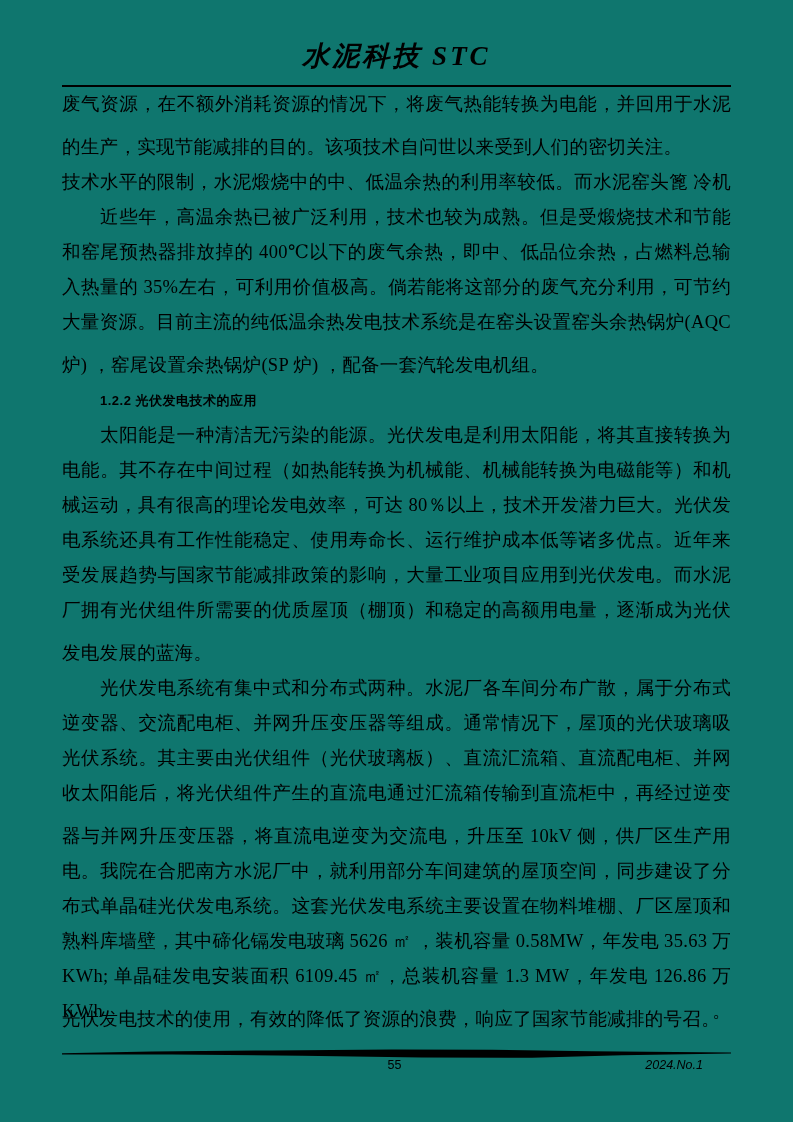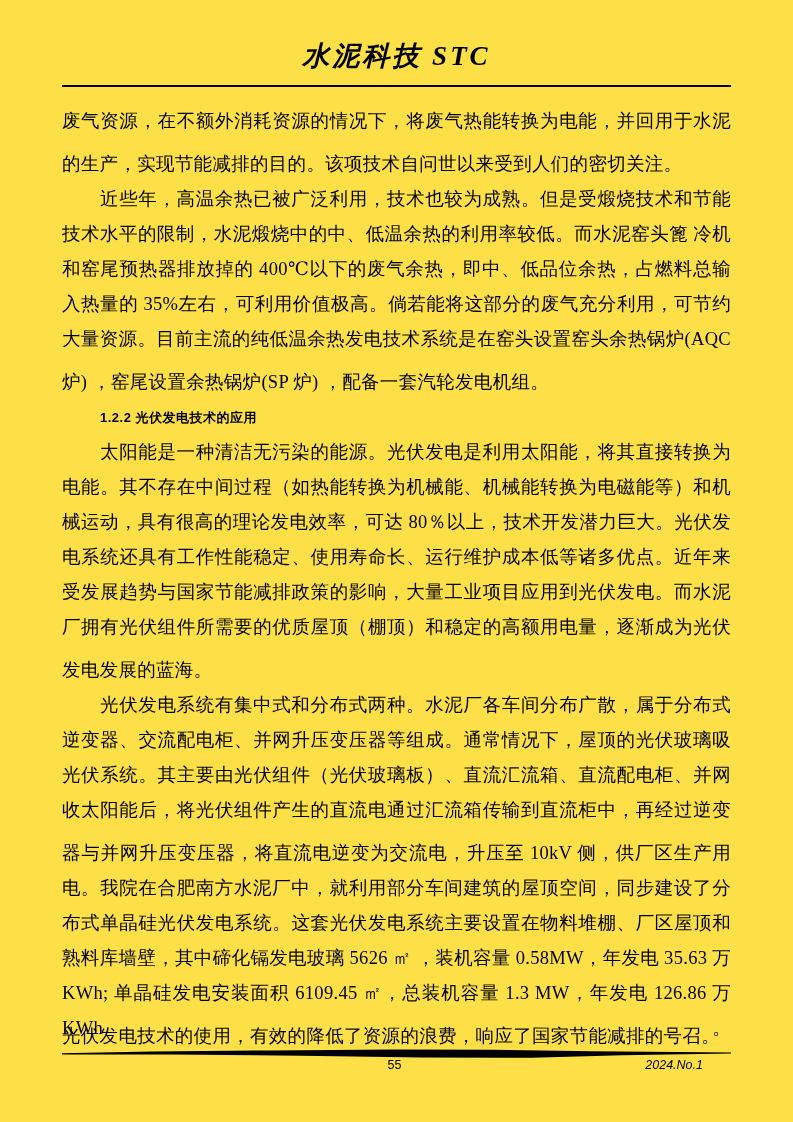--- a/index.html
+++ b/index.html
@@ -1,21 +1,21 @@
 <!DOCTYPE html>
 <html><head>
 <meta charset="utf-8">
 <style>
   * { margin: 0; padding: 0; box-sizing: border-box; }
   html, body { background: #e8e8e8; }
   .page {
     position: relative;
     width: 793px;
     height: 1122px;
-    background: #fde047;
+    background: #0f766e;
     margin: 0 auto;
     color: #000;
     font-family: "Liberation Serif", "DejaVu Serif", serif;
     overflow: hidden;
   }
   .journal-title {
     position: absolute;
     top: 38px;
     left: 0;
     right: 0;
@@ -29,21 +29,21 @@
   .header-rule {
     position: absolute;
     top: 85px;
     left: 62px;
     width: 669px;
     height: 2px;
     background: #000;
   }
   .doc-body {
     position: absolute;
-    top: 104px;
+    top: 87px;
     left: 62px;
     width: 669px;
   }
   .line {
     height: 35px;
     line-height: 35px;
     font-size: 18.5px;
     text-align: justify;
     text-align-last: justify;
     letter-spacing: 0.3px;
@@ -102,22 +102,22 @@
   <div class="journal-title">水泥科技 STC</div>
 
   <div class="header-rule"></div>
 
   <div class="doc-body" id="doc-body">
       <div class="paragraph">
         <div class="line">废气资源，在不额外消耗资源的情况下，将废气热能转换为电能，并回用于水泥</div>
         <div class="line last">的生产，实现节能减排的目的。该项技术自问世以来受到人们的密切关注。</div>
       </div>
       <div class="paragraph">
+        <div class="line">技术水平的限制，水泥煅烧中的中、低温余热的利用率较低。而水泥窑头篦 冷机</div>
         <div class="line indent">近些年，高温余热已被广泛利用，技术也较为成熟。但是受煅烧技术和节能</div>
-        <div class="line">技术水平的限制，水泥煅烧中的中、低温余热的利用率较低。而水泥窑头篦 冷机</div>
         <div class="line">和窑尾预热器排放掉的 400℃以下的废气余热，即中、低品位余热，占燃料总输</div>
         <div class="line">入热量的 35%左右，可利用价值极高。倘若能将这部分的废气充分利用，可节约</div>
         <div class="line">大量资源。目前主流的纯低温余热发电技术系统是在窑头设置窑头余热锅炉(AQC</div>
         <div class="line last">炉) ，窑尾设置余热锅炉(SP 炉) ，配备一套汽轮发电机组。</div>
       </div>
       <div class="heading-line">1.2.2 光伏发电技术的应用</div>
       <div class="paragraph">
         <div class="line indent">太阳能是一种清洁无污染的能源。光伏发电是利用太阳能，将其直接转换为</div>
         <div class="line">电能。其不存在中间过程（如热能转换为机械能、机械能转换为电磁能等）和机</div>
         <div class="line">械运动，具有很高的理论发电效率，可达 80％以上，技术开发潜力巨大。光伏发</div>

